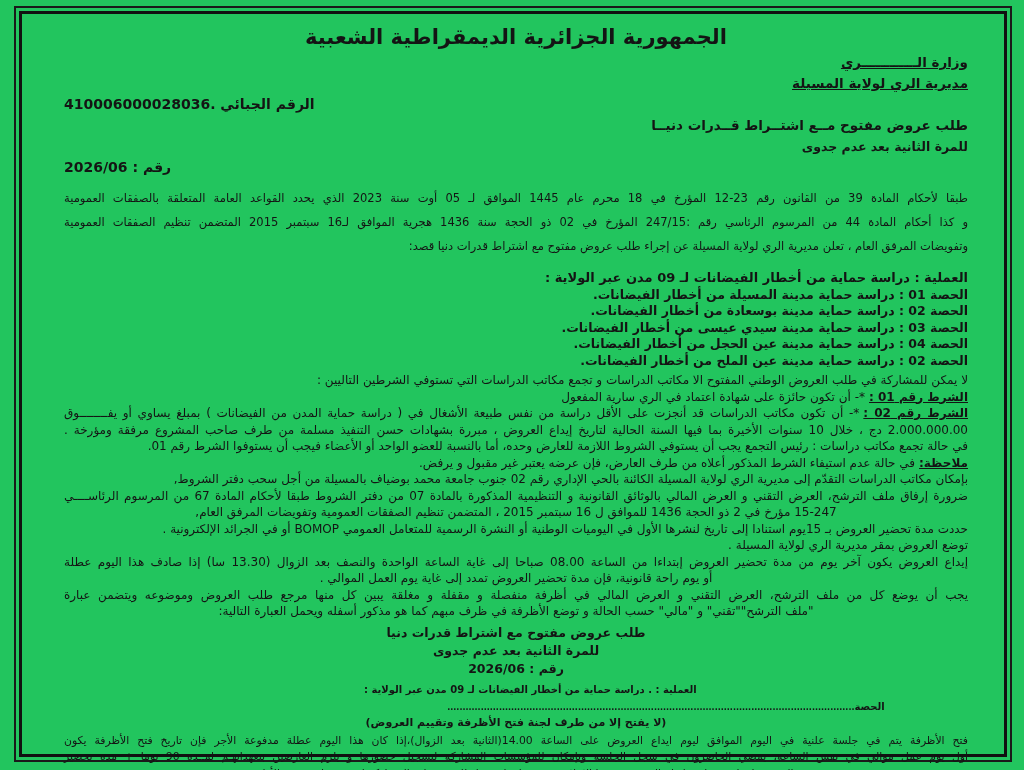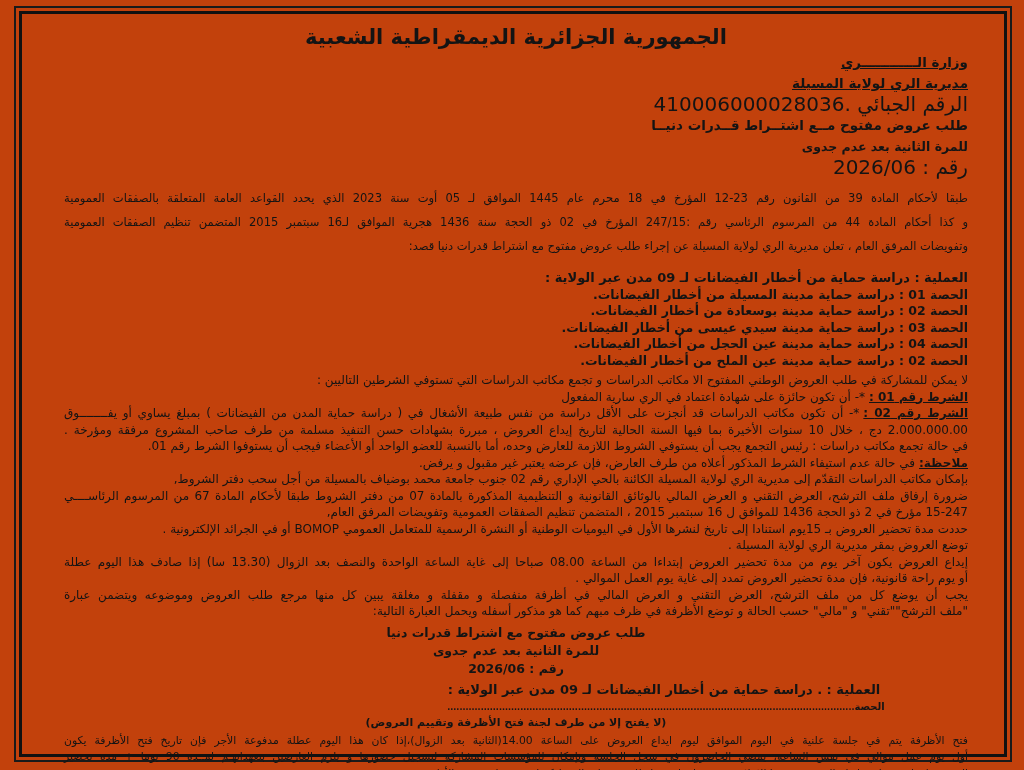--- a/index.html
+++ b/index.html
@@ -1,48 +1,48 @@
 <!DOCTYPE html>
 <html lang="ar" dir="rtl"><head>
 <meta charset="utf-8">
 <style>
   html,body{margin:0;padding:0;background:#e8e8e4;}
   .page{
     position:relative;
     width:1024px;height:770px;
-    background:#c2410c;
+    background:#22c55e;
     color:#141414;
     font-family:"DejaVu Sans",sans-serif;
     overflow:hidden;
     direction:rtl;
   }
   .border-outer{position:absolute;inset:6px 12px 8px 14px;border:2px solid #1a1a1a;pointer-events:none;}
   .border-inner{position:absolute;inset:11px 17px 13px 19px;border:3px solid #111;pointer-events:none;}
   .content{
     position:absolute;inset:18px 30px 20px 30px;
     display:flex;flex-direction:column;
     padding:4px 26px 0 34px;
   }
-  .c{}
+  .c{text-align:center;}
   .r{text-align:right;}
   .u{text-decoration:underline;}
   .just{text-align:justify;text-align-last:justify;}
   .doc-title{font-size:21px;font-weight:700;line-height:30px;text-align:center;letter-spacing:.5px;}
   .hdr{font-size:13.5px;font-weight:700;line-height:21px;}
-  .hdr-num{font-size:20px;font-weight:400;line-height:21px;text-align:right;}
+  .hdr-num{font-size:14px;font-weight:700;line-height:21px;text-align:left;}
   .intro{font-size:11.5px;line-height:24px;margin-top:8px;}
   .lots{font-size:12.5px;font-weight:700;line-height:16.5px;margin-top:4px;}
   .lots .op-title{font-size:13px;margin-top:8px;}
   .lots div{padding-left:180px;}
   .lots .op-title{padding-left:120px;}
   .cond{font-size:12px;line-height:16.5px;margin-top:3px;}
   .cond .lbl{font-weight:700;text-decoration:underline;margin-left:4px;}
   .env{margin-top:4px;}
   .env-line{font-size:12.5px;font-weight:700;line-height:18px;text-align:center;}
-  .env-op{font-size:13px;font-weight:700;line-height:20px;text-align:center;margin:2px 4px 0 300px;}
+  .env-op{font-size:10px;font-weight:700;line-height:20px;text-align:left;margin:2px 4px 0 300px;}
   .env-lot{font-size:10px;font-weight:700;line-height:13px;text-align:center;margin-left:300px;white-space:nowrap;overflow:hidden;}
   .env-lot .dots{letter-spacing:1.5px;font-size:8px;}
   .env-warn{font-size:11px;font-weight:700;line-height:16px;text-align:center;margin-top:1px;}
   .opening{font-size:10.8px;line-height:16.5px;margin-top:2px;}
 </style>
 </head>
 <body>
 
 <div class="page">
   <div class="border-outer"></div>

